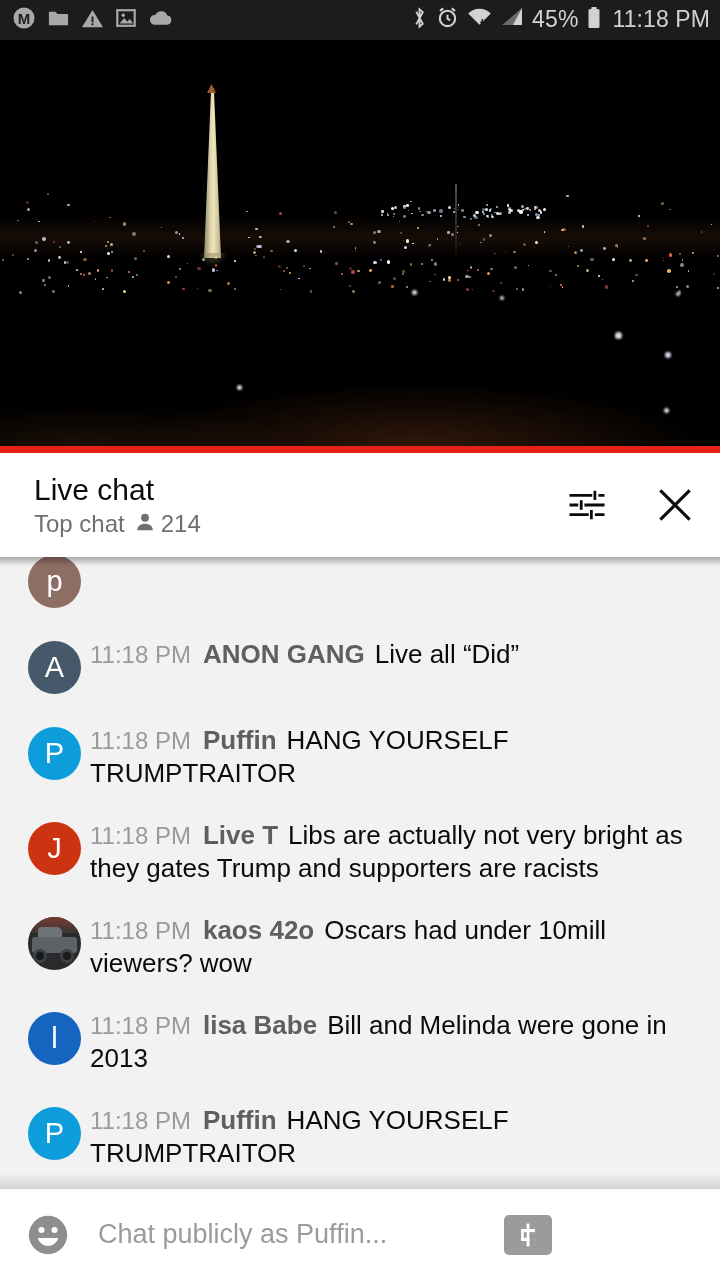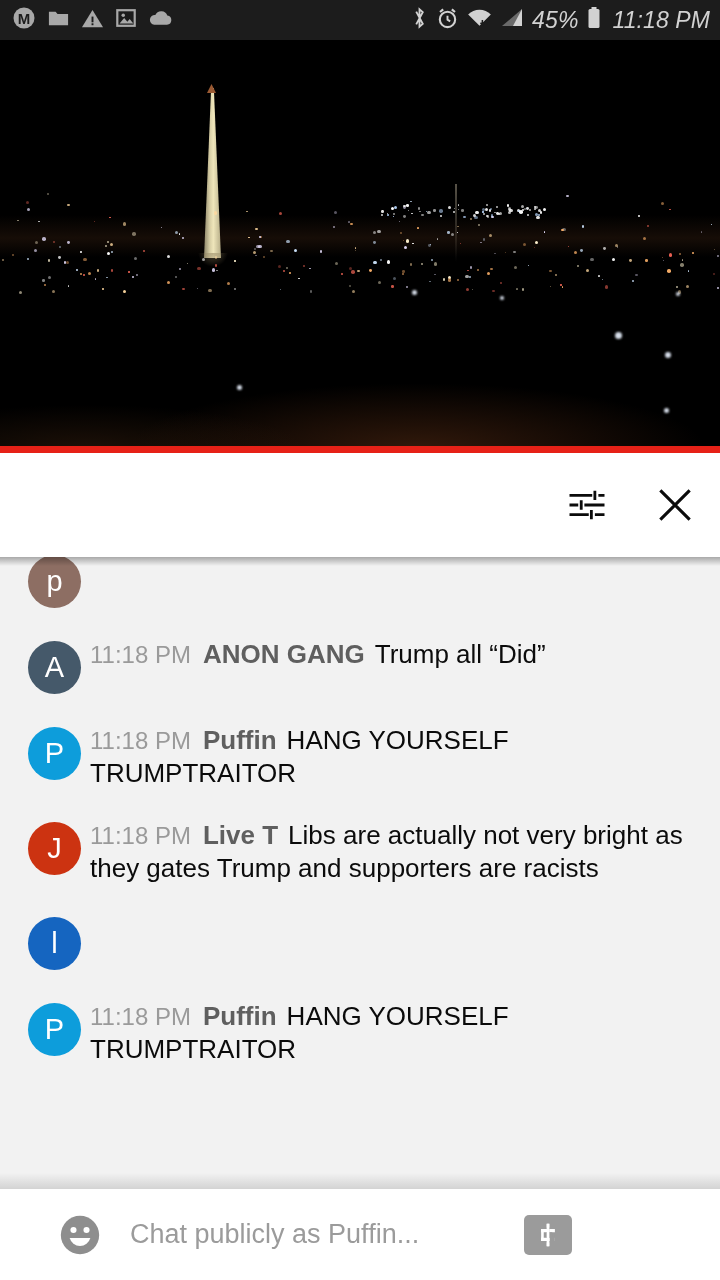--- a/index.html
+++ b/index.html
@@ -13,21 +13,21 @@
 
   
   .statusbar {
     position: absolute; left: 0; top: 0;
     width: 720px; height: 40px;
     background: #1c1c1c;
     display: flex; align-items: center;
     padding: 0 10px 0 12px;
   }
   .sb-left { display: flex; align-items: center; gap: 11px; }
-  .sb-right { margin-left: auto; display: flex; align-items: center; gap: 8px; font-style: italic; }
+  .sb-right { margin-left: auto; display: flex; gap: 8px; }
   .sb-icon { display: block; }
   .sb-text {
     color: #d2d2d2; font-size: 23px; letter-spacing: 0.1px;
     font-family: "Liberation Sans", sans-serif;
   }
   .sb-batt { color: #d2d2d2; font-size: 23px; }
   .sb-clock { color: #d2d2d2; font-size: 23px; margin-left: 2px; }
 
   
   .video {
@@ -158,22 +158,21 @@
 
   .msg.clipped { margin-top: -26px; }
   .msg.clipped .msg-body { padding-top: 12px; }
 
   
   .input-bar {
     position: absolute; left: 0; top: 1189px;
     width: 576px; height: 91px;
     background: #ffffff;
     display: flex; align-items: center;
-    padding: 0 24px 0 34px;
-    margin-left: 20px;
+    padding: 0 24px 0 22px;
   }
   .emoji-btn { flex: 0 0 auto; width: 52px; height: 52px; display:flex; align-items:center; justify-content:center; }
   .chat-input {
     flex: 1 1 auto;
     border: none; outline: none; background: transparent;
     font-family: "Liberation Sans", sans-serif;
     font-size: 27px; color: #8e8e8e;
     margin-left: 24px;
   }
   .chat-input::placeholder { color: #9b9b9b; opacity: 1; }
@@ -573,20 +572,35 @@
         <div class="light" style="left: 533.8px; top: 168.3px; width: 1.9px; height: 1.9px; background: rgb(255, 255, 255); opacity: 0.82;"></div>
         <div class="light" style="left: 439.3px; top: 169.2px; width: 3.4px; height: 3.4px; background: rgb(185, 216, 255); opacity: 0.57;"></div>
         <div class="light" style="left: 482.5px; top: 172.7px; width: 2.5px; height: 2.5px; background: rgb(255, 255, 255); opacity: 0.75;"></div>
         <div style="position: absolute; left: 455px; top: 144px; width: 2px; height: 78px; background: linear-gradient(rgba(160, 150, 130, 0.55), rgba(60, 55, 45, 0));"></div>
       </div>
   </div>
 
   <div class="progress"></div>
 
   <div class="chat-header">
+    <div class="chat-header-texts">
+      <div class="chat-title">Live chat</div>
+      <div class="chat-subrow">
+        <span class="chat-sub">Top chat</span>
+        <span class="viewers">
+          <span>
+            <svg width="22" height="22" viewBox="0 0 24 24">
+                <circle cx="12" cy="7.3" r="4.3" fill="#6f6f6f"></circle>
+                <path d="M3.5 21c0-4.7 3.8-7.2 8.5-7.2s8.5 2.5 8.5 7.2z" fill="#6f6f6f"></path>
+              </svg>
+          </span>
+          <span class="viewer-count">214</span>
+        </span>
+      </div>
+    </div>
     <div class="hdr-actions">
       <div class="hdr-btn">
         <svg width="42" height="42" viewBox="0 0 24 24">
           <path d="M2 6.5h13M18.5 6.5H22M2 12h5M10.5 12h11.5M2 17.5h11M16.5 17.5H22" stroke="#0b0b0b" stroke-width="1.6" fill="none"></path>
           <path d="M16.5 3.8v5.4M8.7 9.3v5.4M14.5 14.8v5.4" stroke="#0b0b0b" stroke-width="1.6" fill="none"></path>
         </svg>
       </div>
       <div class="hdr-btn">
         <svg width="44" height="44" viewBox="0 0 24 24">
             <path d="M4 4 20 20M20 4 4 20" stroke="#0b0b0b" stroke-width="1.7" fill="none"></path>
@@ -600,38 +614,49 @@
     <div class="bottom-fade"></div>
   <div class="msg clipped">
         <div class="avatar" style="background: rgb(141, 110, 99);">
           <span>p</span>
         </div>
       </div>
       <div class="msg">
         <div class="avatar" style="background: rgb(69, 89, 106);">
           <span>A</span>
         </div>
-        <div class="msg-body"><span class="msg-time">11:18 PM</span><span class="msg-author">ANON GANG</span><span class="msg-text">Trump all “Did”</span></div>
+        <div class="msg-body"><span class="msg-time">11:18 PM</span><span class="msg-author">ANON GANG</span><span class="msg-text">Live all “Did”</span></div>
       </div>
       <div class="msg">
         <div class="avatar" style="background: rgb(13, 157, 219);">
           <span>P</span>
         </div>
         <div class="msg-body"><span class="msg-time">11:18 PM</span><span class="msg-author">Puffin</span><span class="msg-text">HANG YOURSELF TRUMPTRAITOR</span></div>
       </div>
       <div class="msg">
         <div class="avatar" style="background: rgb(204, 51, 17);">
           <span>J</span>
         </div>
         <div class="msg-body"><span class="msg-time">11:18 PM</span><span class="msg-author">Live T</span><span class="msg-text">Libs are actually not very bright as they gates Trump and supporters are racists</span></div>
       </div>
       <div class="msg">
+        <div class="avatar photo" style="background: rgb(42, 42, 44);">
+          <div class="car-sky"></div>
+          <div class="car-cab"></div>
+          <div class="car-body"></div>
+          <div class="car-w1"></div>
+          <div class="car-w2"></div>
+        </div>
+        <div class="msg-body"><span class="msg-time">11:18 PM</span><span class="msg-author">kaos 42o</span><span class="msg-text">Oscars had under 10mill viewers? wow</span></div>
+      </div>
+      <div class="msg">
         <div class="avatar" style="background: rgb(21, 101, 192);">
           <span>l</span>
         </div>
+        <div class="msg-body"><span class="msg-time">11:18 PM</span><span class="msg-author">lisa Babe</span><span class="msg-text">Bill and Melinda were gone in 2013</span></div>
       </div>
       <div class="msg">
         <div class="avatar" style="background: rgb(13, 157, 219);">
           <span>P</span>
         </div>
         <div class="msg-body"><span class="msg-time">11:18 PM</span><span class="msg-author">Puffin</span><span class="msg-text">HANG YOURSELF TRUMPTRAITOR</span></div>
       </div>
       <div class="msg"></div>
     </div>
 

